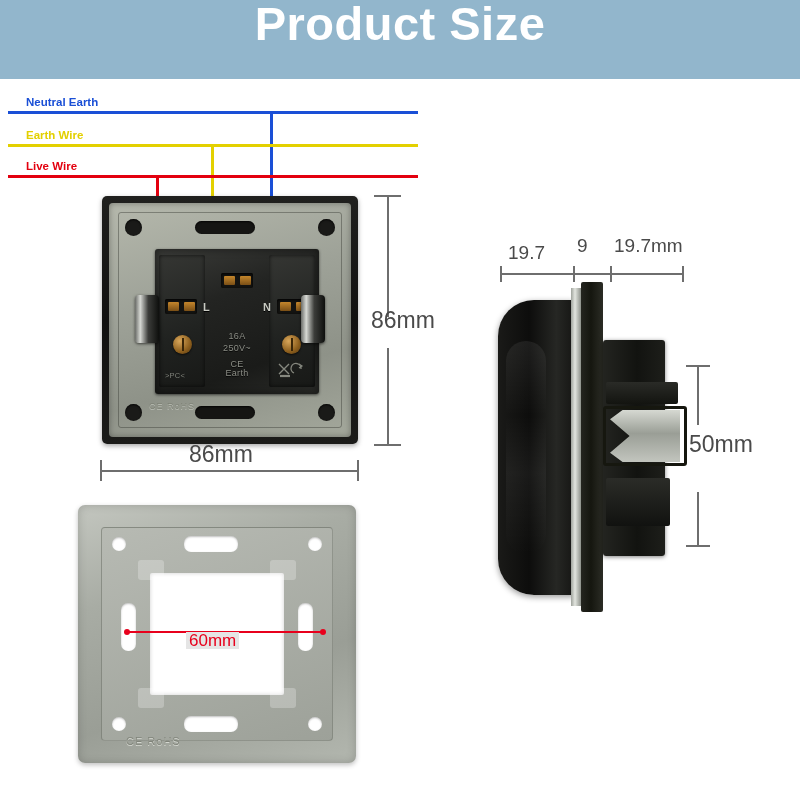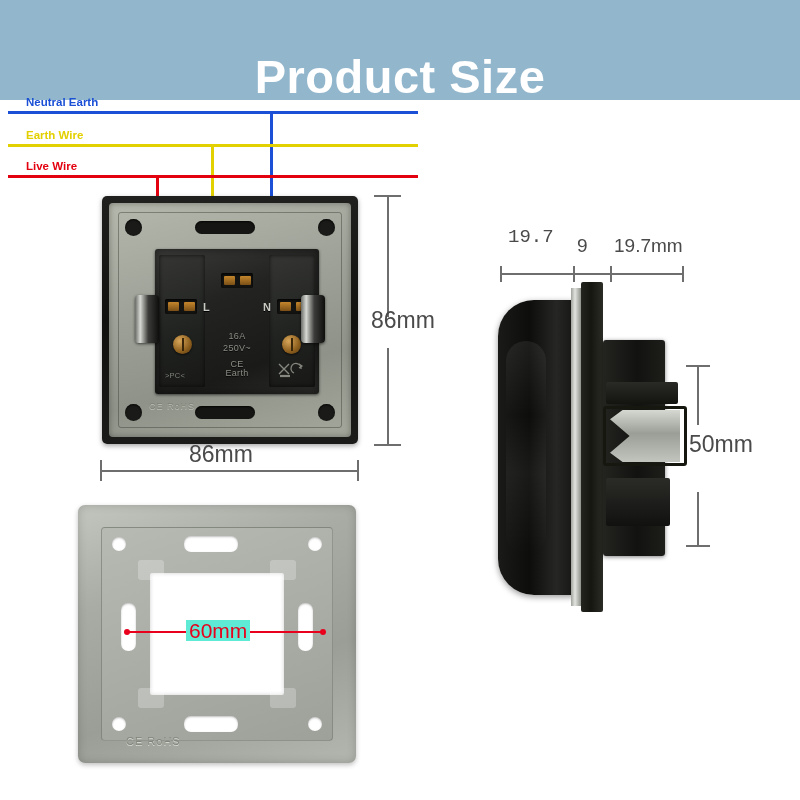--- a/index.html
+++ b/index.html
@@ -6,23 +6,23 @@
   html, body {
     width: 800px; height: 800px;
     background: #ffffff;
     font-family: "Liberation Sans", sans-serif;
     overflow: hidden;
   }
   #page { position: relative; width: 800px; height: 800px; background:#fff; }
 
   
   .banner {
-    position: absolute; left: 0; top: 0; width: 800px; height: 100px;
+    position: absolute; left: 0; top: 0; width: 800px; height: 79px;
     background: #92b6cc;
-    display: flex; align-items: flex-end; justify-content: center;
+    display: flex; align-items: flex-start; justify-content: center;
   }
   .banner-title {
     color: #ffffff; font-size: 47px; font-weight: bold;
     letter-spacing: 0.5px; line-height: 1;
   }
 
   
   .wire-h { position: absolute; height: 3px; left: 8px; width: 410px; }
   .wire-v { position: absolute; width: 3px; }
   .w-neutral { background: #1a4fd6; }
@@ -133,22 +133,22 @@
   .br-hole { position:absolute; background:#ffffff; border-radius:50%; box-shadow: inset 0 1px 2px rgba(0,0,0,.25); }
   .br-sslot { position:absolute; background:#ffffff; border-radius:7px; box-shadow: inset 0 1px 2px rgba(0,0,0,.25); }
   .br-tab { position:absolute; background: rgba(255,255,255,.25); border-radius:3px; }
   .br-emboss {
     position:absolute; color:rgba(120,124,114,.8); font-size:11px; letter-spacing:1px;
     text-shadow:0 1px 0 rgba(245,247,240,.6);
   }
   .red-dim { position:absolute; background:#e8001c; height:1.5px; }
   .red-dot { position:absolute; width:6px; height:6px; border-radius:50%; background:#e8001c; }
   .red-text {
-    position:absolute; color:#e8001c; font-size:21px; background:#5eead4;
-    padding:0 3px; line-height:1; white-space:nowrap;
+    position:absolute; color:#e8001c; font-size:17px; background:#e5e5e5;
+    padding:0 3px; line-height:1; white-space:nowrap;margin-top:12px;
   }
 
   
   .side-view { position:absolute; left:498px; top:282px; width:200px; height:330px; }
   .sv-cap {
     position:absolute; left:0; top:18px; width:78px; height:295px;
     background: linear-gradient(90deg,#1a1a18 0%, #0d0d0c 40%, #262724 75%, #141412 100%);
     border-radius: 36px 4px 4px 36px;
     box-shadow: 0 2px 6px rgba(0,0,0,.4);
   }
@@ -298,21 +298,21 @@
     <div class="sv-clip"></div>
     <div class="sv-nub" style="left:108px; top:196px; width:64px; height:48px;"></div>
   </div>
 
   <div>
     <div class="dim-line" style="left:500px; top:273px; width:183px; height:1.5px;"></div>
     <div class="dim-line" style="left:500px; top:266px; width:1.5px; height:16px;"></div>
     <div class="dim-line" style="left:573px; top:266px; width:1.5px; height:16px;"></div>
     <div class="dim-line" style="left:610px; top:266px; width:1.5px; height:16px;"></div>
     <div class="dim-line" style="left:682px; top:266px; width:1.5px; height:16px;"></div>
-    <div class="dim-text small" style="left:508px; top:228px;font-family:Liberation Mono, monospace;">19.7</div>
+    <div class="dim-text small" style="left:508px; top:243px;">19.7</div>
     <div class="dim-text small" style="left:577px; top:236px;">9</div>
     <div class="dim-text small" style="left:614px; top:236px;">19.7mm</div>
   </div>
 
   <div>
     <div class="dim-line" style="left:697px; top:365px; width:1.5px; height:60px;"></div>
     <div class="dim-line" style="left:697px; top:492px; width:1.5px; height:54px;"></div>
     <div class="dim-line" style="left:686px; top:365px; width:24px; height:1.5px;"></div>
     <div class="dim-line" style="left:686px; top:545px; width:24px; height:1.5px;"></div>
     <div class="dim-text" style="left:689px; top:433px;">50mm</div>

